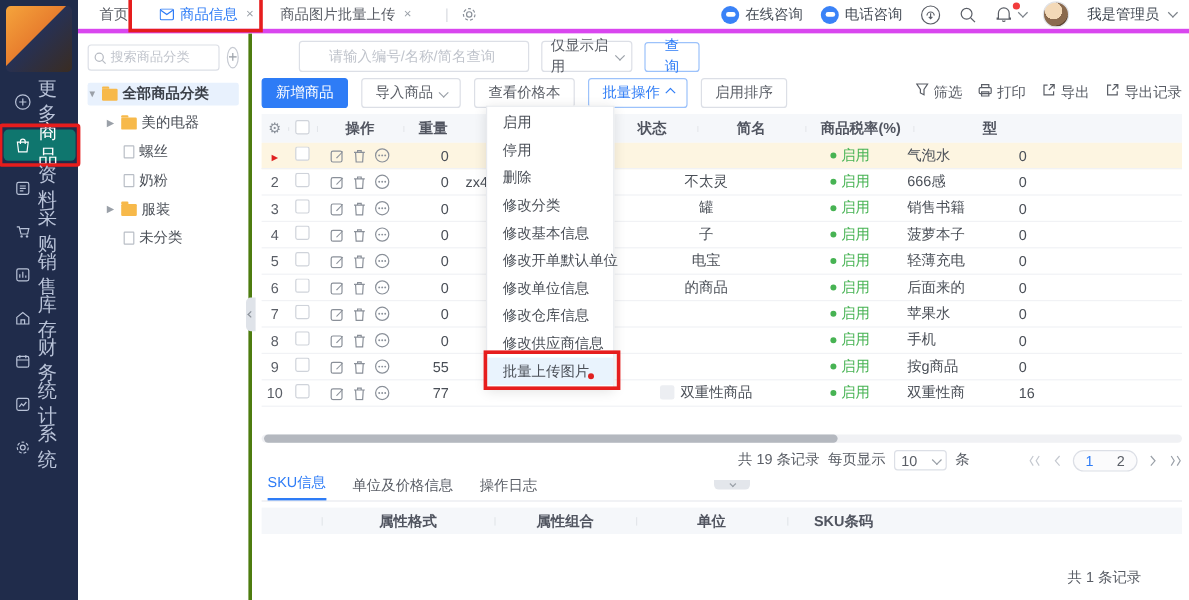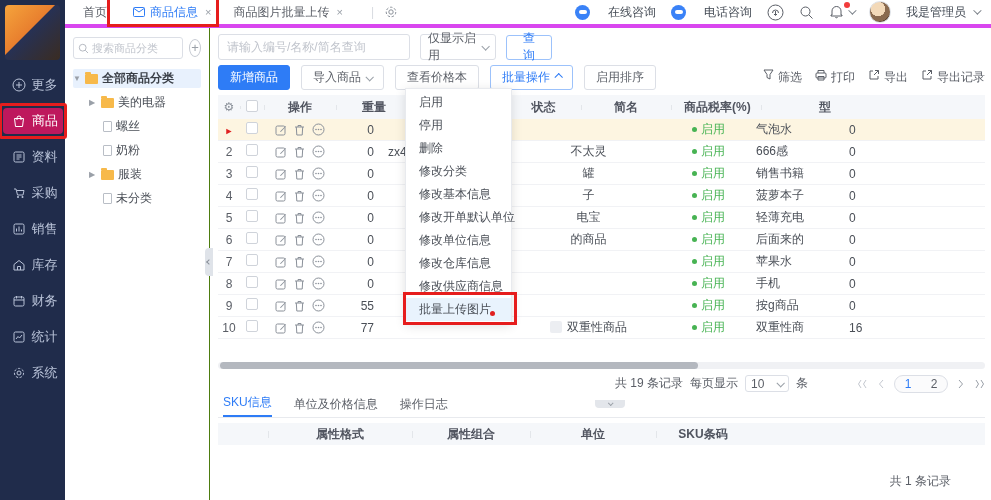--- a/index.html
+++ b/index.html
@@ -9,58 +9,58 @@
 
   
   .topbar { position:absolute; left:65px; top:0; width:926px; height:28px; background:#fff;
             border-bottom:4px solid #d946ef; display:flex; align-items:center; padding:0 12px 0 18px; }
   .ttab { display:flex; align-items:center; gap:5px; margin-right:26px; color:#5a5e66; font-size:12px; position:relative; cursor:pointer; }
   .ttab.active { color:#2e7cf6; margin-right:22px; }
   .ttab .x { color:#9aa0a8; font-size:11px; margin-left:2px; }
   .redbox-tab { position:absolute; left:-26px; right:-8px; top:-8px; bottom:-6px; border:3px solid #e61d1d; pointer-events:none; }
   .tab-sep { color:#d8dbe0; margin:0 10px 0 2px; }
   .topbar-right { margin-left:auto; display:flex; align-items:center; gap:15px; color:#434a54; }
-  .pill-link { display:flex; align-items:center; gap:18px; cursor:pointer; }
+  .pill-link { display:flex; align-items:center; gap:5px; cursor:pointer; }
   .bubble { width:15px; height:15px; border-radius:50%; background:#3a82f7; position:relative; display:inline-block; }
   .bubble::after { content:""; position:absolute; left:3.5px; top:5px; width:8px; height:4px; border-radius:2px; background:#fff; }
   .icon-btn { position:relative; display:flex; align-items:center; cursor:pointer; }
   .bell-dot { position:absolute; right:4px; top:-2px; width:6px; height:6px; border-radius:50%; background:#f23c3c; }
   .caret-down { width:6px; height:6px; border-right:1px solid #7a8088; border-bottom:1px solid #7a8088; transform:rotate(45deg) translateY(-2px); display:inline-block; }
   .avatar { width:22px; height:22px; border-radius:50%; background:radial-gradient(circle at 40% 35%, #f3d9b8 0 40%, #8a6a4e 41% 70%, #5f4632 71%); border:1px solid #e0e3e8; }
 
   
   .sidebar { position:absolute; left:0; top:0; width:65px; height:500px; background:#202c4b; z-index:5; }
   .logo { width:55px; height:55px; margin:5px auto 12px; border-radius:4px;
           background:linear-gradient(135deg,#f5a43c 0%,#e87f2e 45%,#273154 46%,#3a2c22 100%); }
   .nav-item { width:60px; margin:0 auto 10px; height:26px; display:flex; align-items:center; gap:6px;
-              padding-left:9px; color:#b9c3d8; border-radius:4px; cursor:pointer; position:relative; font-size:13px; }
+              padding-left:9px; color:#b9c3d8; border-radius:4px; cursor:pointer; position:relative; font-size:16px; }
   .nav-item svg { flex:none; }
-  .nav-item.active { background:#be185d; color:#fff; margin-left:3px; }
+  .nav-item.active { background:#0f766e; color:#fff; margin-left:3px; }
   .redbox-nav { position:absolute; left:-4px; right:-4px; top:-5px; bottom:-5px; border:3px solid #e61d1d; border-radius:3px; pointer-events:none; }
 
   
-  .treepanel { position:absolute; left:65px; top:28px; width:145px; height:472px; background:#fff; border-right:1px solid #4d7c0f; padding:9px 8px 0 8px; }
+  .treepanel { position:absolute; left:65px; top:28px; width:145px; height:472px; background:#fff; border-right:3px solid #4d7c0f; padding:9px 8px 0 8px; }
   .tree-search { display:flex; align-items:center; gap:6px; }
   .tsearch-box { flex:1; height:22px; border:1px solid #dcdfe6; border-radius:3px; display:flex; align-items:center; padding:0 4px; gap:3px; color:#b6bac2; }
   .tsearch-box input { border:none; outline:none; width:86px; font-size:11px; color:#666; font-family:inherit; }
   .tsearch-box input::placeholder { color:#c0c4cc; }
   .plus-circle { width:18px; height:18px; border:1px solid #c6cad2; border-radius:50%; color:#9aa0a8; font-size:13px; line-height:16px; text-align:center; cursor:pointer; }
   .tree { margin-top:10px; }
   .tnode { display:flex; align-items:center; gap:4px; height:19px; margin-bottom:5px; cursor:pointer; color:#4a4f57; }
   .tnode.selected { background:#e8f1fd; border-radius:2px; }
   .tnode .ind1 { width:12px; flex:none; } .tnode .ind2 { width:26px; flex:none; }
   .tw { width:8px; flex:none; color:#9aa0a8; font-size:8px; }
   .folder { width:13px; height:10px; background:#f7b94a; border-radius:1px; position:relative; flex:none; }
   .folder::before { content:""; position:absolute; top:-2px; left:0; width:6px; height:2px; background:#f7b94a; border-radius:1px 1px 0 0; }
   .file { width:9px; height:11px; border:1px solid #b9bec6; border-radius:1px; background:#fff; flex:none; }
 
   
   .main { position:absolute; left:210px; top:28px; width:781px; height:472px; background:#fff; padding:0 6px 0 8px; }
   .filter-row { display:flex; align-items:center; gap:10px; margin-top:6px; height:26px; }
-  .f-input { width:192px; height:26px; border:1px solid #dcdfe6; border-radius:3px; padding:0 8px; font-size:12px; color:#666; outline:none; font-family:inherit; }
+  .f-input { width:192px; height:26px; border:1px solid #dcdfe6; border-radius:3px; padding:0 24px; font-size:12px; color:#666; outline:none; font-family:inherit;margin-left:31px; }
   .f-input::placeholder { color:#c0c4cc; }
   .f-select { width:76px; height:26px; border:1px solid #dcdfe6; border-radius:3px; display:flex; align-items:center; justify-content:space-between; padding:0 7px; color:#5a5e66; cursor:pointer; }
   .chev { width:6px; height:6px; border-right:1px solid #9aa0a8; border-bottom:1px solid #9aa0a8; display:inline-block; transform:rotate(45deg) translateY(-1px); }
   .chev.up { transform:rotate(225deg) translateY(1px); border-color:#2e7cf6; }
   .btn { height:25px; border:1px solid #dcdfe6; border-radius:3px; background:#fff; color:#5a5e66; font-size:12px;
          display:inline-flex; align-items:center; gap:5px; padding:0 11px; cursor:pointer; font-family:inherit; }
   .btn.primary { background:#2e7cf6; border-color:#2e7cf6; color:#fff; }
   .btn.outline-active { border-color:#9cc2fb; color:#2e7cf6; }
   .btn.query { color:#2e7cf6; border-color:#9cc2fb; width:46px; justify-content:center; }
   .toolbar-row { display:flex; align-items:center; gap:11px; margin-top:5px; height:25px; }
@@ -368,21 +368,21 @@
           <span>导出记录</span>
         </span>
       </div>
     </div>
 
     <div class="grid">
       <div class="thead">
         <span class="th c-num gear-th">⚙</span>
         <span class="th c-cb"><span class="cb"></span></span>
         <span class="th c-ops">操作</span>
-        <span class="th c-w" style="padding-right:0">重量</span>
+        <span class="th c-w" style="text-align:center;padding-right:0">重量</span>
         <span class="th c-code"></span>
         <span class="th c-st">状态</span>
         <span class="th c-sh" style="text-align:center;padding-left:0">简名</span>
         <span class="th c-tax">商品税率(%)</span>
         <span class="th c-last">型</span>
       </div>
 
       <div class="tbody">
 
           <div class="tr hl">

